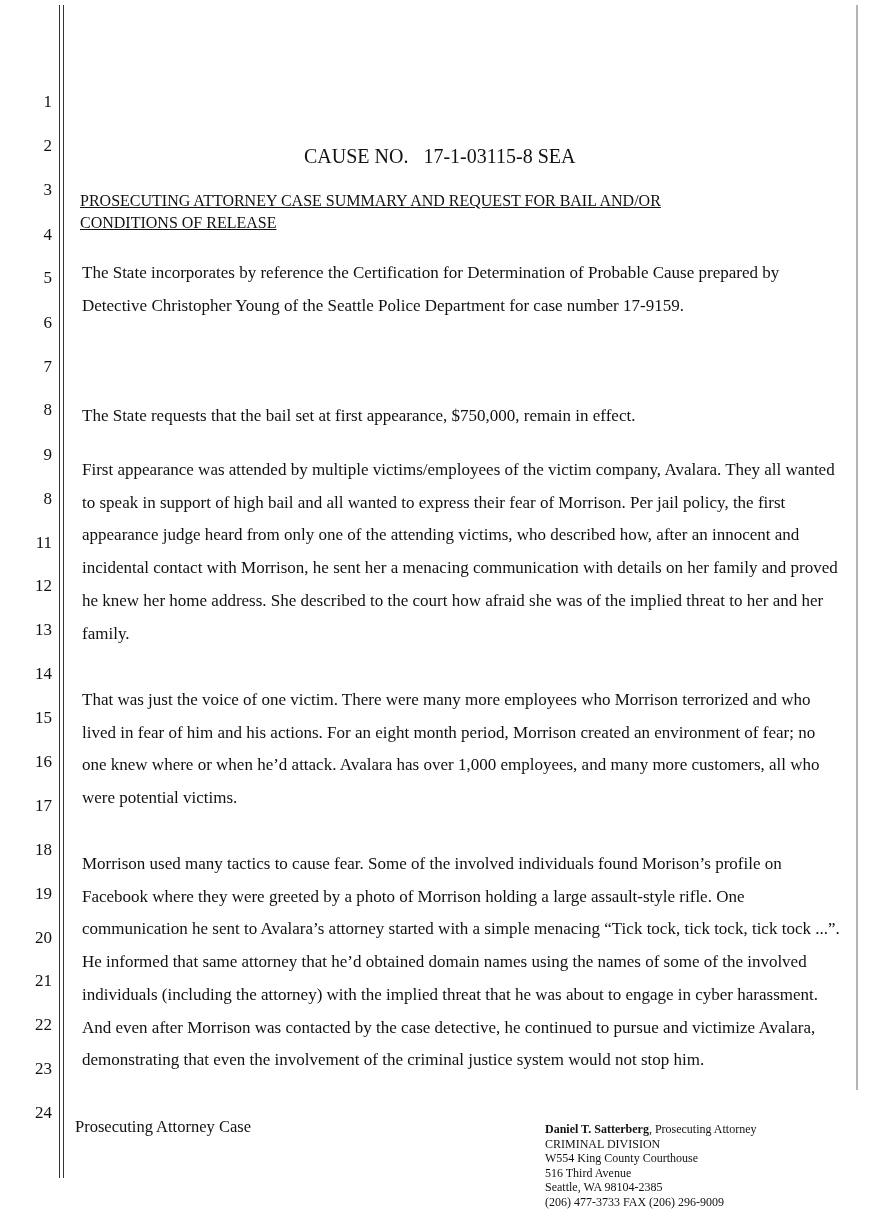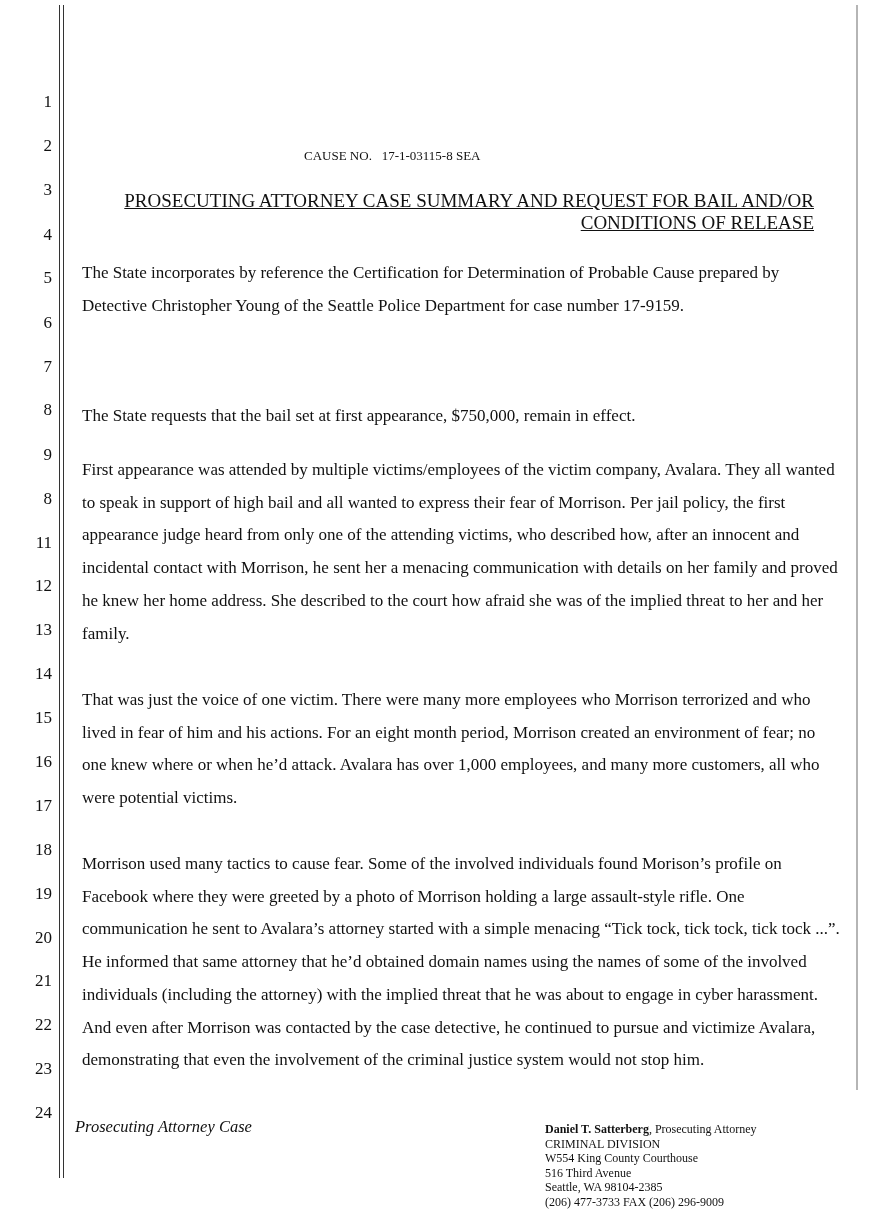--- a/index.html
+++ b/index.html
@@ -8,33 +8,33 @@
       font-family: "Liberation Serif", "DejaVu Serif", serif; color: #111;
     }
     .rule-left-a { position: absolute; left: 59px; top: 5px; width: 1px; height: 1173px; background: #333; }
     .rule-left-b { position: absolute; left: 63px; top: 5px; width: 1px; height: 1173px; background: #333; }
     .rule-right { position: absolute; left: 856px; top: 5px; width: 2px; height: 1085px; background: #b5b5b5; }
     .line-num {
       position: absolute; left: 34px; width: 18px; text-align: right;
       font-size: 17px; line-height: 20px;
     }
     .cause {
-      position: absolute; left: 304px; top: 146px; font-size: 13px; line-height: 20px;
+      position: absolute; left: 304px; top: 146px; font-size: 20px; line-height: 20px;
       white-space: pre;
     }
     .title {
-      position: absolute; left: 80px; width: 734px; top: 190px; text-align: right;
-      font-size: 19px; line-height: 22px; text-decoration: underline;
+      position: absolute; left: 80px; width: 734px; top: 190px; text-align: left;
+      font-size: 16px; line-height: 22px; text-decoration: underline;
     }
     .para {
       position: absolute; left: 74px; width: 760px; font-size: 17px; line-height: 32.7px;
       margin: 8px;
     }
     .footer-left {
-      position: absolute; left: 75px; top: 1116px; font-size: 16.5px; line-height: 21.5px; font-style: italic;
+      position: absolute; left: 75px; top: 1116px; font-size: 16.5px; line-height: 21.5px;
     }
     .footer-right {
       position: absolute; left: 545px; top: 1122px; font-size: 12px; line-height: 14.5px;
     }
     .footer-right b { font-weight: bold; }
   </style>
 </head>
 <body>
 
 <div class="rule-left-a"></div>

